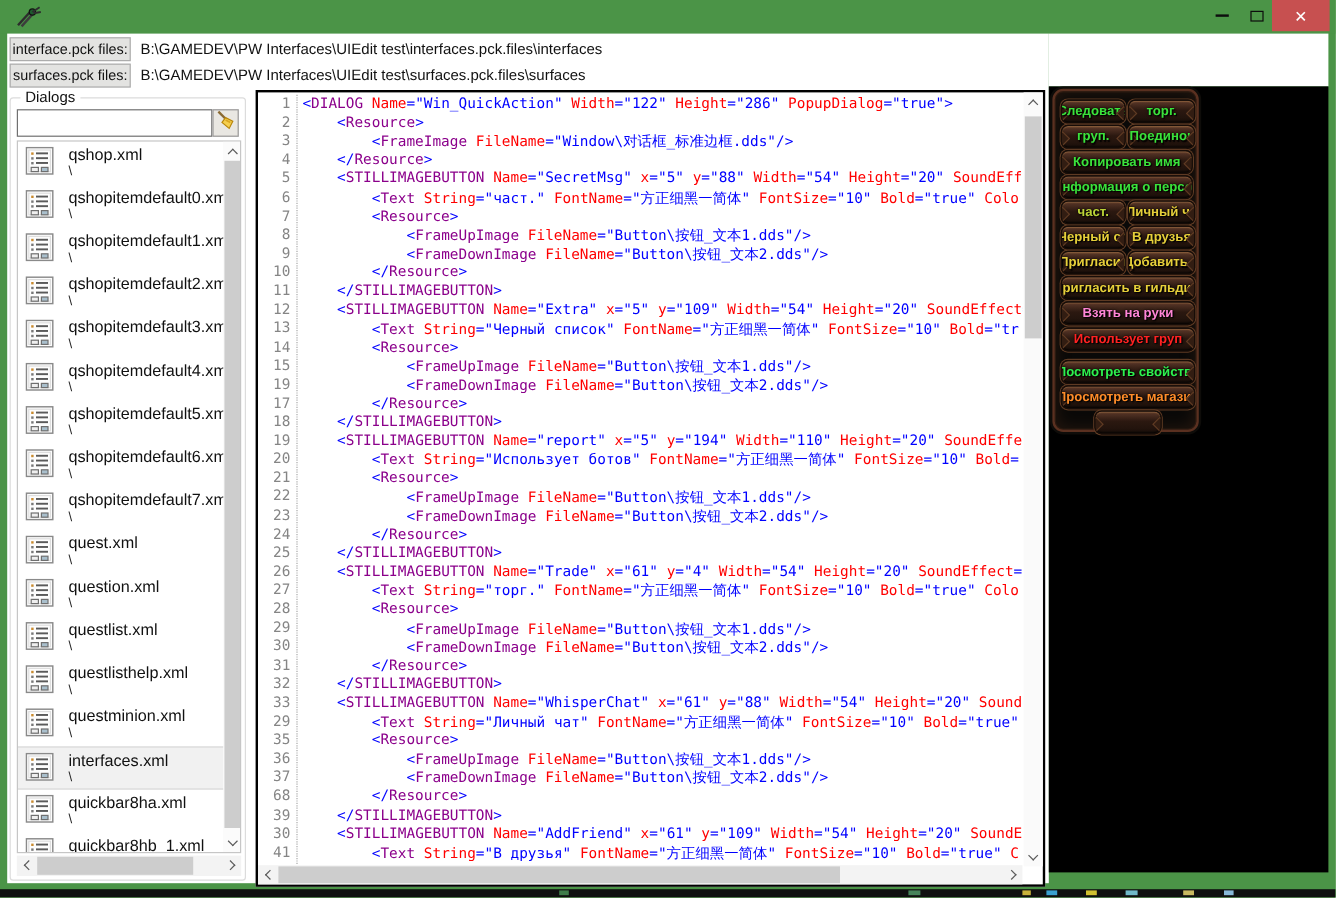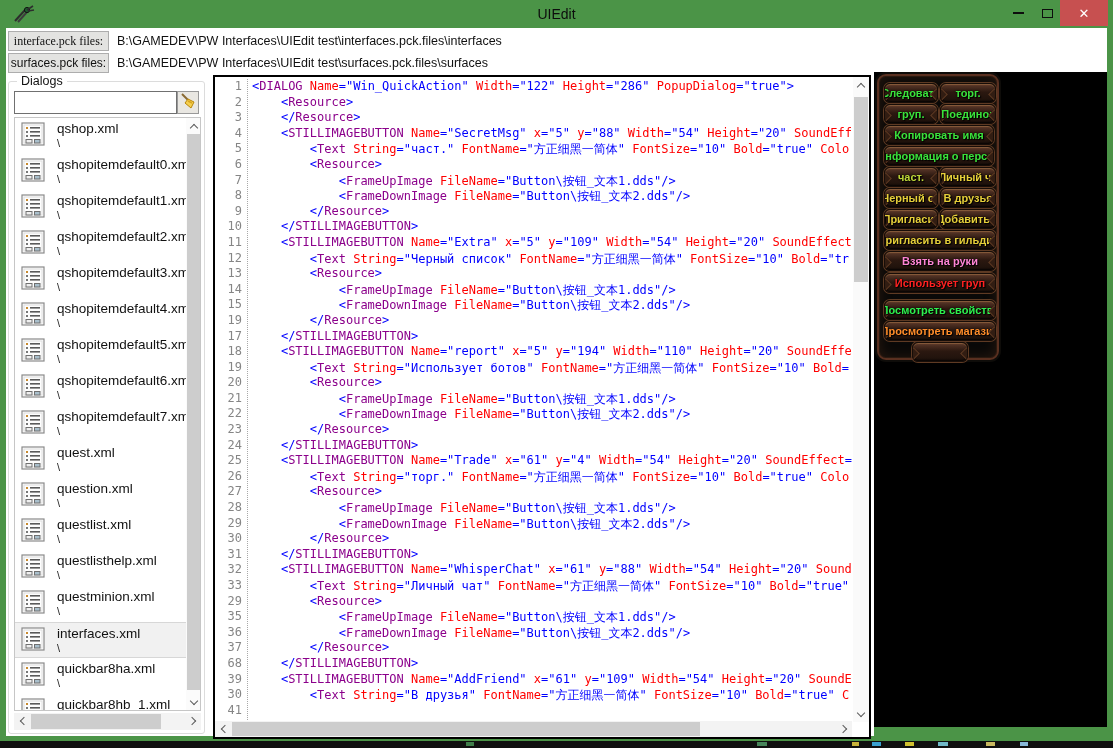--- a/index.html
+++ b/index.html
@@ -88,36 +88,35 @@
 
 <div class="titlebar">
   <span class="app-icon">
     <svg width="24" height="20" viewBox="0 0 24 20">
       <path d="M3 17 L13 6" stroke="#2d2d2d" stroke-width="2" fill="none"></path>
       <path d="M6 18 L15 8" stroke="#3c3c3c" stroke-width="2" fill="none"></path>
       <circle cx="15" cy="6" r="2.6" fill="#1e5c2e" stroke="#111" stroke-width="1"></circle>
       <path d="M15 6 L21 2 M16 7 L22 6" stroke="#2d2d2d" stroke-width="1.6" fill="none"></path>
     </svg>
   </span>
-  <div class="app-title">UIEdit</div>
   <div class="winbtn btn-min">
       <span class="min-glyph"></span>
     </div>
   <div class="winbtn btn-max">
       <span class="max-glyph"></span>
     </div>
   <div class="winbtn btn-close">
       <span>✕</span>
     </div>
 </div>
 
 <div class="main-white"></div>
 <div class="topright-white"></div>
 
-<div class="path-btn" style="top:31px;font-family:Liberation Serif, serif;">interface.pck files:</div>
+<div class="path-btn" style="top:31px;">interface.pck files:</div>
 <div class="path-text" style="top:34px;">B:\GAMEDEV\PW Interfaces\UIEdit test\interfaces.pck.files\interfaces</div>
 <div class="path-btn" style="top:53px;">surfaces.pck files:</div>
 <div class="path-text" style="top:56px;">B:\GAMEDEV\PW Interfaces\UIEdit test\surfaces.pck.files\surfaces</div>
 
 <div class="groupbox">
   <span class="group-label">Dialogs</span>
   <input class="filter-input" value="" style="">
   <div class="clear-btn">
     <span>
       <svg width="17" height="18" viewBox="0 0 17 18">
@@ -531,20 +530,21 @@
       <div class="ln">36</div>
       <div class="ln">37</div>
       <div class="ln">68</div>
       <div class="ln">39</div>
       <div class="ln">30</div>
       <div class="ln">41</div>
     </div>
   <div class="code-wrap" id="code-lines">
       <div class="cl"><span style="color:#0000FF">&lt;</span><span style="color:#8B008B">DIALOG</span> <span style="color:#FF0000">Name</span><span style="color:#0000FF">=</span><span style="color:#0000FF">"Win_QuickAction"</span> <span style="color:#FF0000">Width</span><span style="color:#0000FF">=</span><span style="color:#0000FF">"122"</span> <span style="color:#FF0000">Height</span><span style="color:#0000FF">=</span><span style="color:#0000FF">"286"</span> <span style="color:#FF0000">PopupDialog</span><span style="color:#0000FF">=</span><span style="color:#0000FF">"true"</span><span style="color:#0000FF">&gt;</span></div>
       <div class="cl">    <span style="color:#0000FF">&lt;</span><span style="color:#8B008B">Resource</span><span style="color:#0000FF">&gt;</span></div>
+      <div class="cl">        <span style="color:#0000FF">&lt;</span><span style="color:#8B008B">FrameImage</span> <span style="color:#FF0000">FileName</span><span style="color:#0000FF">=</span><span style="color:#0000FF">"Window\对话框_标准边框.dds"</span><span style="color:#0000FF">/&gt;</span></div>
       <div class="cl">    <span style="color:#0000FF">&lt;/</span><span style="color:#8B008B">Resource</span><span style="color:#0000FF">&gt;</span></div>
       <div class="cl">    <span style="color:#0000FF">&lt;</span><span style="color:#8B008B">STILLIMAGEBUTTON</span> <span style="color:#FF0000">Name</span><span style="color:#0000FF">=</span><span style="color:#0000FF">"SecretMsg"</span> <span style="color:#FF0000">x</span><span style="color:#0000FF">=</span><span style="color:#0000FF">"5"</span> <span style="color:#FF0000">y</span><span style="color:#0000FF">=</span><span style="color:#0000FF">"88"</span> <span style="color:#FF0000">Width</span><span style="color:#0000FF">=</span><span style="color:#0000FF">"54"</span> <span style="color:#FF0000">Height</span><span style="color:#0000FF">=</span><span style="color:#0000FF">"20"</span> <span style="color:#FF0000">SoundEffe</span></div>
       <div class="cl">        <span style="color:#0000FF">&lt;</span><span style="color:#8B008B">Text</span> <span style="color:#FF0000">String</span><span style="color:#0000FF">=</span><span style="color:#0000FF">"част."</span> <span style="color:#FF0000">FontName</span><span style="color:#0000FF">=</span><span style="color:#0000FF">"方正细黑一简体"</span> <span style="color:#FF0000">FontSize</span><span style="color:#0000FF">=</span><span style="color:#0000FF">"10"</span> <span style="color:#FF0000">Bold</span><span style="color:#0000FF">=</span><span style="color:#0000FF">"true"</span> <span style="color:#FF0000">Colo</span></div>
       <div class="cl">        <span style="color:#0000FF">&lt;</span><span style="color:#8B008B">Resource</span><span style="color:#0000FF">&gt;</span></div>
       <div class="cl">            <span style="color:#0000FF">&lt;</span><span style="color:#8B008B">FrameUpImage</span> <span style="color:#FF0000">FileName</span><span style="color:#0000FF">=</span><span style="color:#0000FF">"Button\按钮_文本1.dds"</span><span style="color:#0000FF">/&gt;</span></div>
       <div class="cl">            <span style="color:#0000FF">&lt;</span><span style="color:#8B008B">FrameDownImage</span> <span style="color:#FF0000">FileName</span><span style="color:#0000FF">=</span><span style="color:#0000FF">"Button\按钮_文本2.dds"</span><span style="color:#0000FF">/&gt;</span></div>
       <div class="cl">        <span style="color:#0000FF">&lt;/</span><span style="color:#8B008B">Resource</span><span style="color:#0000FF">&gt;</span></div>
       <div class="cl">    <span style="color:#0000FF">&lt;/</span><span style="color:#8B008B">STILLIMAGEBUTTON</span><span style="color:#0000FF">&gt;</span></div>
       <div class="cl">    <span style="color:#0000FF">&lt;</span><span style="color:#8B008B">STILLIMAGEBUTTON</span> <span style="color:#FF0000">Name</span><span style="color:#0000FF">=</span><span style="color:#0000FF">"Extra"</span> <span style="color:#FF0000">x</span><span style="color:#0000FF">=</span><span style="color:#0000FF">"5"</span> <span style="color:#FF0000">y</span><span style="color:#0000FF">=</span><span style="color:#0000FF">"109"</span> <span style="color:#FF0000">Width</span><span style="color:#0000FF">=</span><span style="color:#0000FF">"54"</span> <span style="color:#FF0000">Height</span><span style="color:#0000FF">=</span><span style="color:#0000FF">"20"</span> <span style="color:#FF0000">SoundEffect</span><span style="color:#0000FF">=</span></div>
       <div class="cl">        <span style="color:#0000FF">&lt;</span><span style="color:#8B008B">Text</span> <span style="color:#FF0000">String</span><span style="color:#0000FF">=</span><span style="color:#0000FF">"Черный список"</span> <span style="color:#FF0000">FontName</span><span style="color:#0000FF">=</span><span style="color:#0000FF">"方正细黑一简体"</span> <span style="color:#FF0000">FontSize</span><span style="color:#0000FF">=</span><span style="color:#0000FF">"10"</span> <span style="color:#FF0000">Bold</span><span style="color:#0000FF">=</span><span style="color:#0000FF">"tr</span></div>

